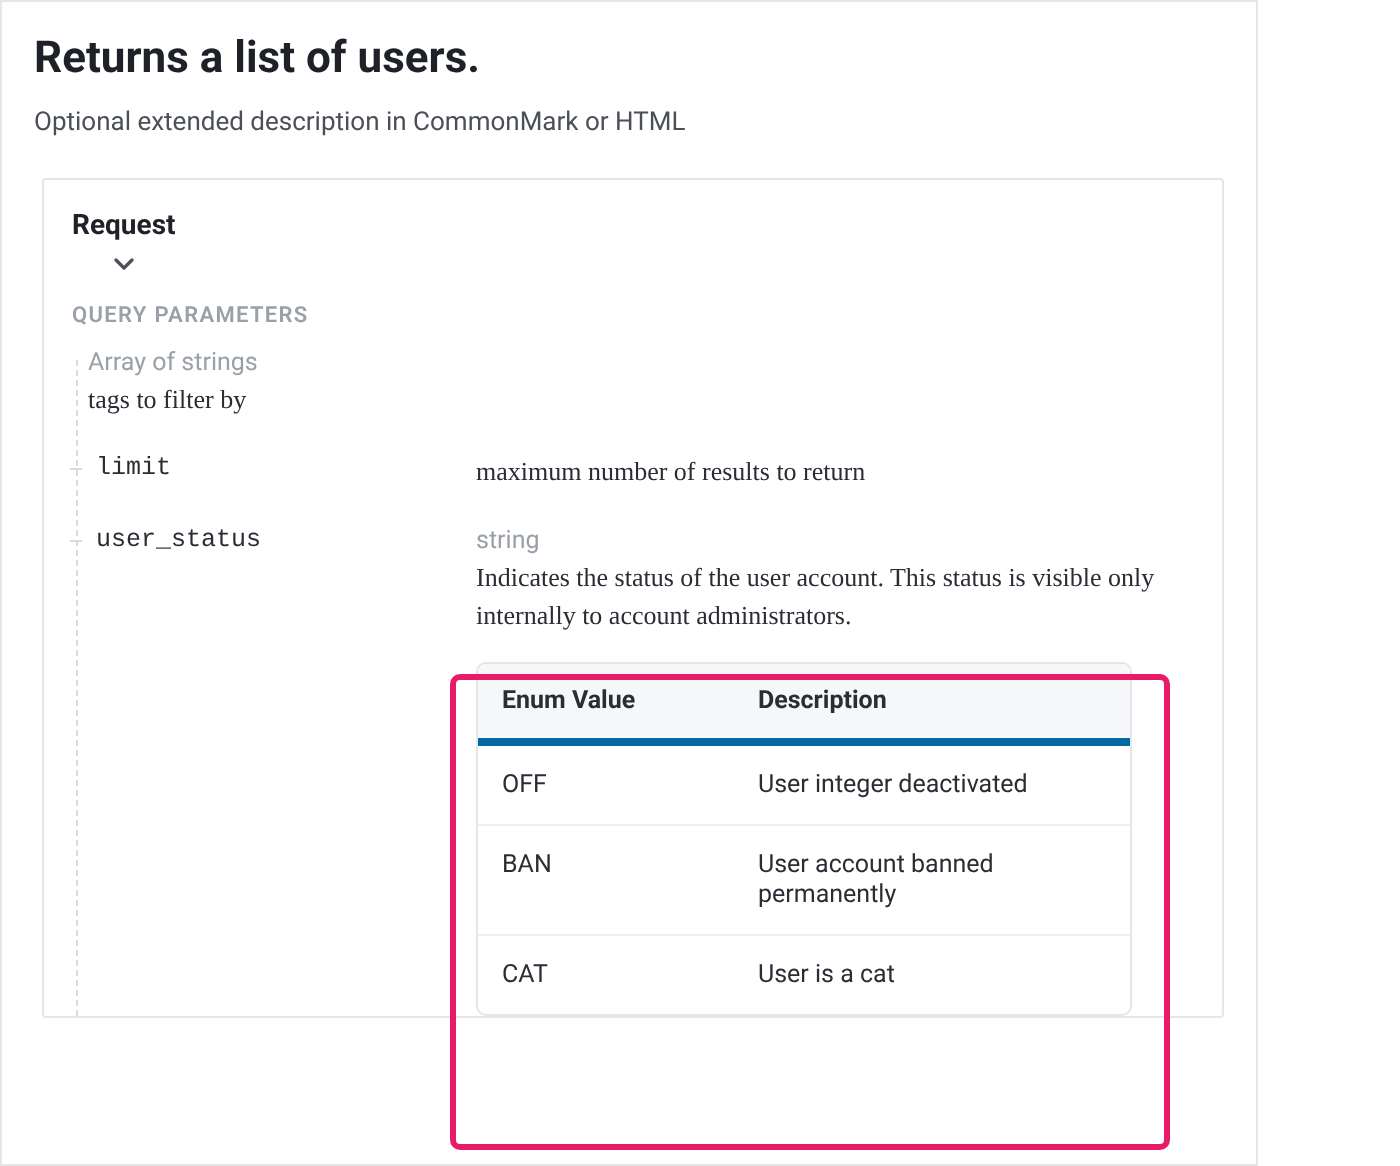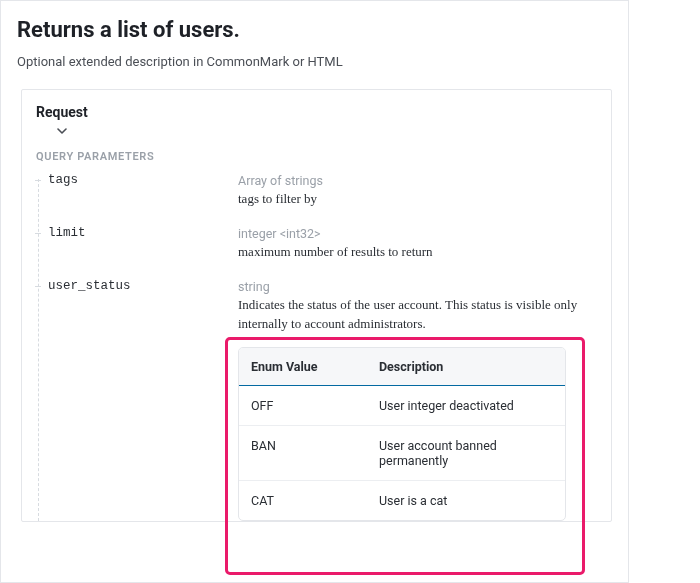--- a/index.html
+++ b/index.html
@@ -137,21 +137,21 @@
     font-size: 12.5px;
   }
   table.enum thead {
     background: #f6f7f9;
   }
   table.enum th {
     text-align: left;
     font-weight: 700;
     color: #2a2e34;
     padding: 11px 12px;
-    border-bottom: 1px solid #0369a1;
+    border-bottom: 4px solid #0369a1;
   }
   table.enum td {
     padding: 12px 12px;
     border-top: 1px solid #eceef1;
     color: #2a2e34;
     vertical-align: top;
   }
   table.enum th:first-child, table.enum td:first-child {
     width: 104px;
   }
@@ -174,37 +174,32 @@
               </svg>
           </span>
         </div>
 
         <div class="section-label">QUERY PARAMETERS</div>
 
         <div class="params-area">
           <div class="vline"></div>
 
           <div class="param-row">
-            <div class="param-name">
-              <span class="param-marker"></span>
-              <span>tags</span>
-            </div>
             <div class="param-details">
               <div class="param-type">Array of strings</div>
               <div class="param-desc">tags to filter by</div>
             </div>
           </div>
 
           <div class="param-row">
             <div class="param-name">
               <span class="param-marker"></span>
               <span>limit</span>
             </div>
             <div class="param-details">
-              <div class="param-type">integer &lt;int32&gt;</div>
               <div class="param-desc">maximum number of results to return</div>
             </div>
           </div>
 
           <div class="param-row" style="margin-bottom:0;">
             <div class="param-name">
               <span class="param-marker"></span>
               <span>user_status</span>
             </div>
             <div class="param-details">

